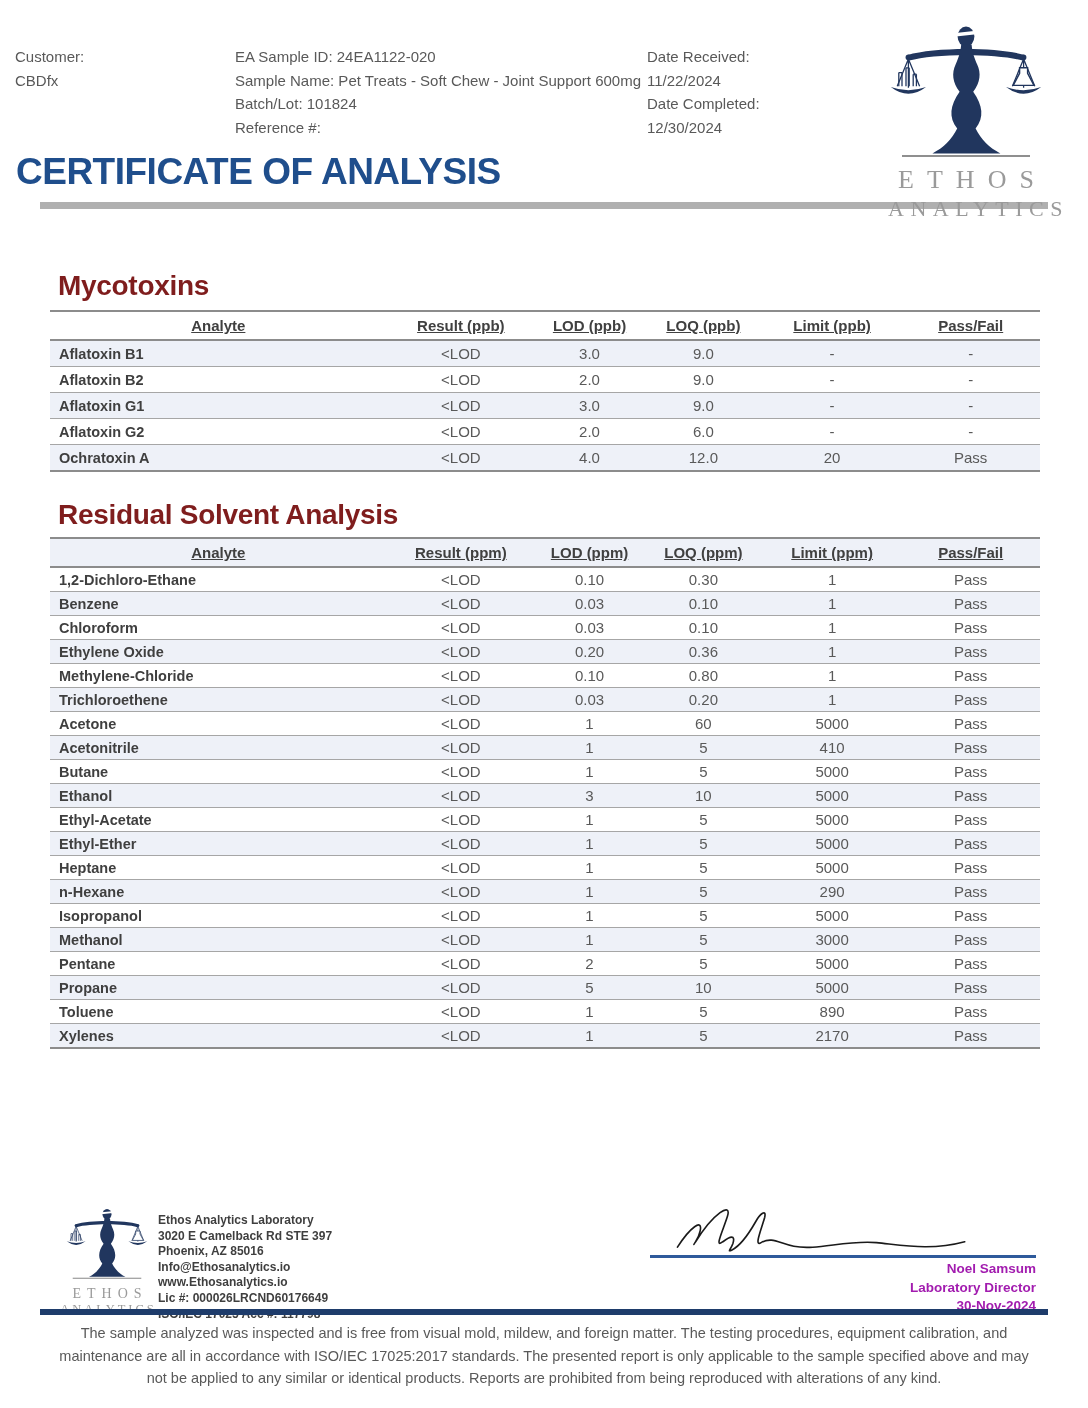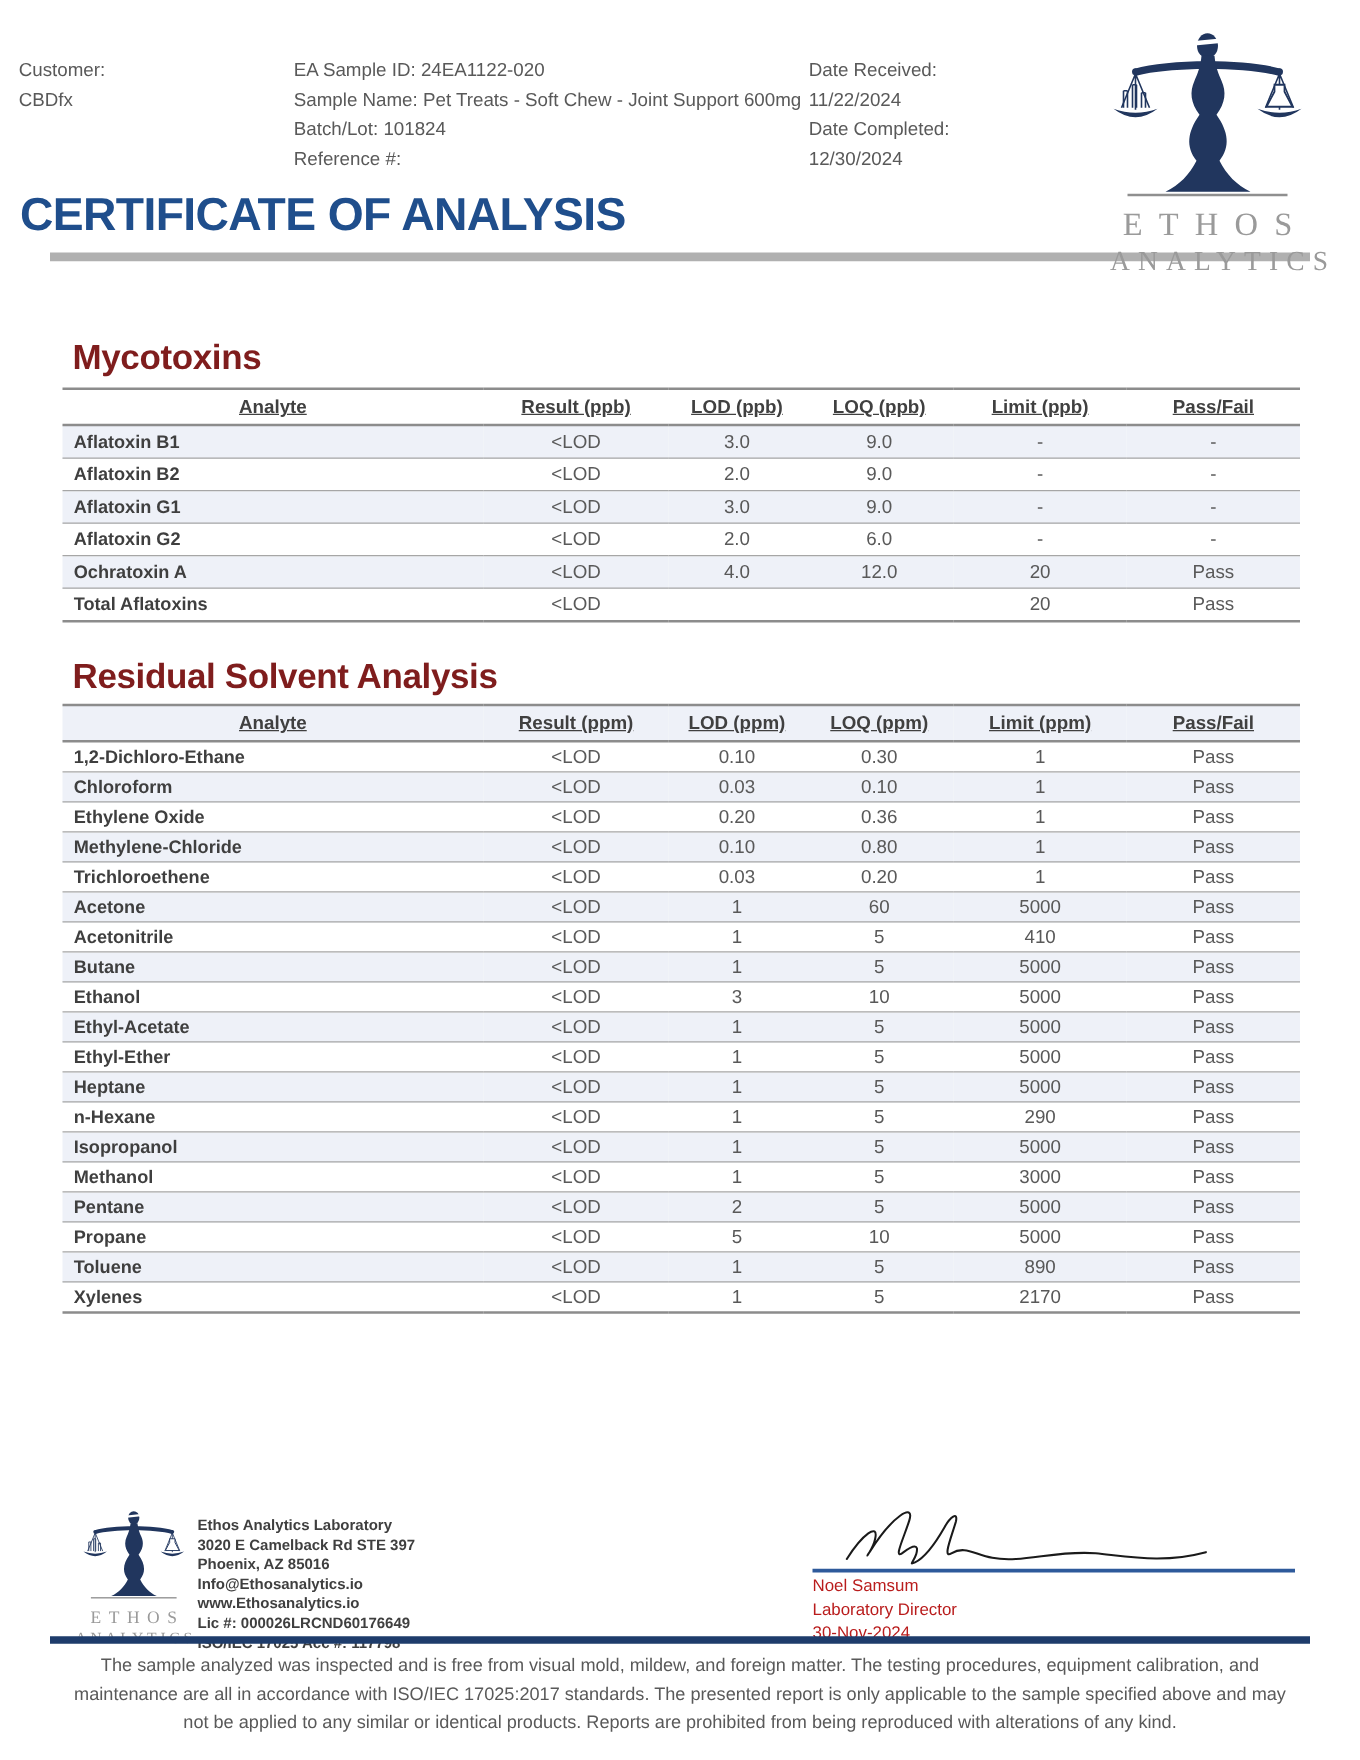--- a/index.html
+++ b/index.html
@@ -54,22 +54,22 @@
 
   
   .footer { position:absolute; left:0; top:1188px; width:1088px; height:220px; }
   .footer-logo { position:absolute; left:52px; top:2px; width:110px; text-align:center; }
   .footer-logo .logo-word1 { font-size:14px; letter-spacing:6px; text-indent:6px; margin-top:0; }
   .footer-logo .logo-word2 { font-size:12.5px; letter-spacing:3px; text-indent:3px; margin-top:0; }
   .lab-info { position:absolute; left:158px; top:8px; font-size:12px; font-weight:bold; color:#3f3f3f; line-height:15.6px; }
 
   .sig-scribble { position:absolute; left:672px; top:-4px; }
   .sig-line { position:absolute; left:650px; top:50px; width:386px; height:3px; background:#2e5a9b; }
-  .sig-text { position:absolute; left:650px; top:55px; width:386px; text-align:left;
-              font-size:13.5px; font-weight:normal; color:#b91c1c; line-height:18.5px; }
+  .sig-text { position:absolute; left:650px; top:55px; width:386px; text-align:right;
+              font-size:13.5px; font-weight:bold; color:#a21caf; line-height:18.5px; }
 
   .navy-bar { position:absolute; left:40px; top:104px; width:1008px; height:6px; background:#1e3c6b; }
   .disclaimer { position:absolute; left:49px; top:117px; width:990px; text-align:center;
                 font-size:14.5px; color:#595959; line-height:22.5px; }
 </style>
 </head>
 <body>
 
 <svg width="0" height="0" style="position:absolute" aria-hidden="true">
   <defs>
@@ -182,28 +182,20 @@
             <td>-</td>
           </tr>
           <tr>
             <td>Ochratoxin A</td>
             <td>&lt;LOD</td>
             <td>4.0</td>
             <td>12.0</td>
             <td>20</td>
             <td>Pass</td>
           </tr>
-          <tr>
-            <td>Total Aflatoxins</td>
-            <td>&lt;LOD</td>
-            <td></td>
-            <td></td>
-            <td>20</td>
-            <td>Pass</td>
-          </tr>
         </tbody>
     </table>
   </section>
 
   <section class="sec-resid">
     <h2 class="section-title">Residual Solvent Analysis</h2>
     <table class="coa resid">
       <colgroup>
         <col style="width:34%">
           <col style="width:15%">
@@ -225,20 +217,28 @@
       <tbody>
           <tr>
             <td>1,2-Dichloro-Ethane</td>
             <td>&lt;LOD</td>
             <td>0.10</td>
             <td>0.30</td>
             <td>1</td>
             <td>Pass</td>
           </tr>
           <tr>
+            <td>Benzene</td>
+            <td>&lt;LOD</td>
+            <td>0.03</td>
+            <td>0.10</td>
+            <td>1</td>
+            <td>Pass</td>
+          </tr>
+          <tr>
             <td>Chloroform</td>
             <td>&lt;LOD</td>
             <td>0.03</td>
             <td>0.10</td>
             <td>1</td>
             <td>Pass</td>
           </tr>
           <tr>
             <td>Ethylene Oxide</td>
             <td>&lt;LOD</td>

